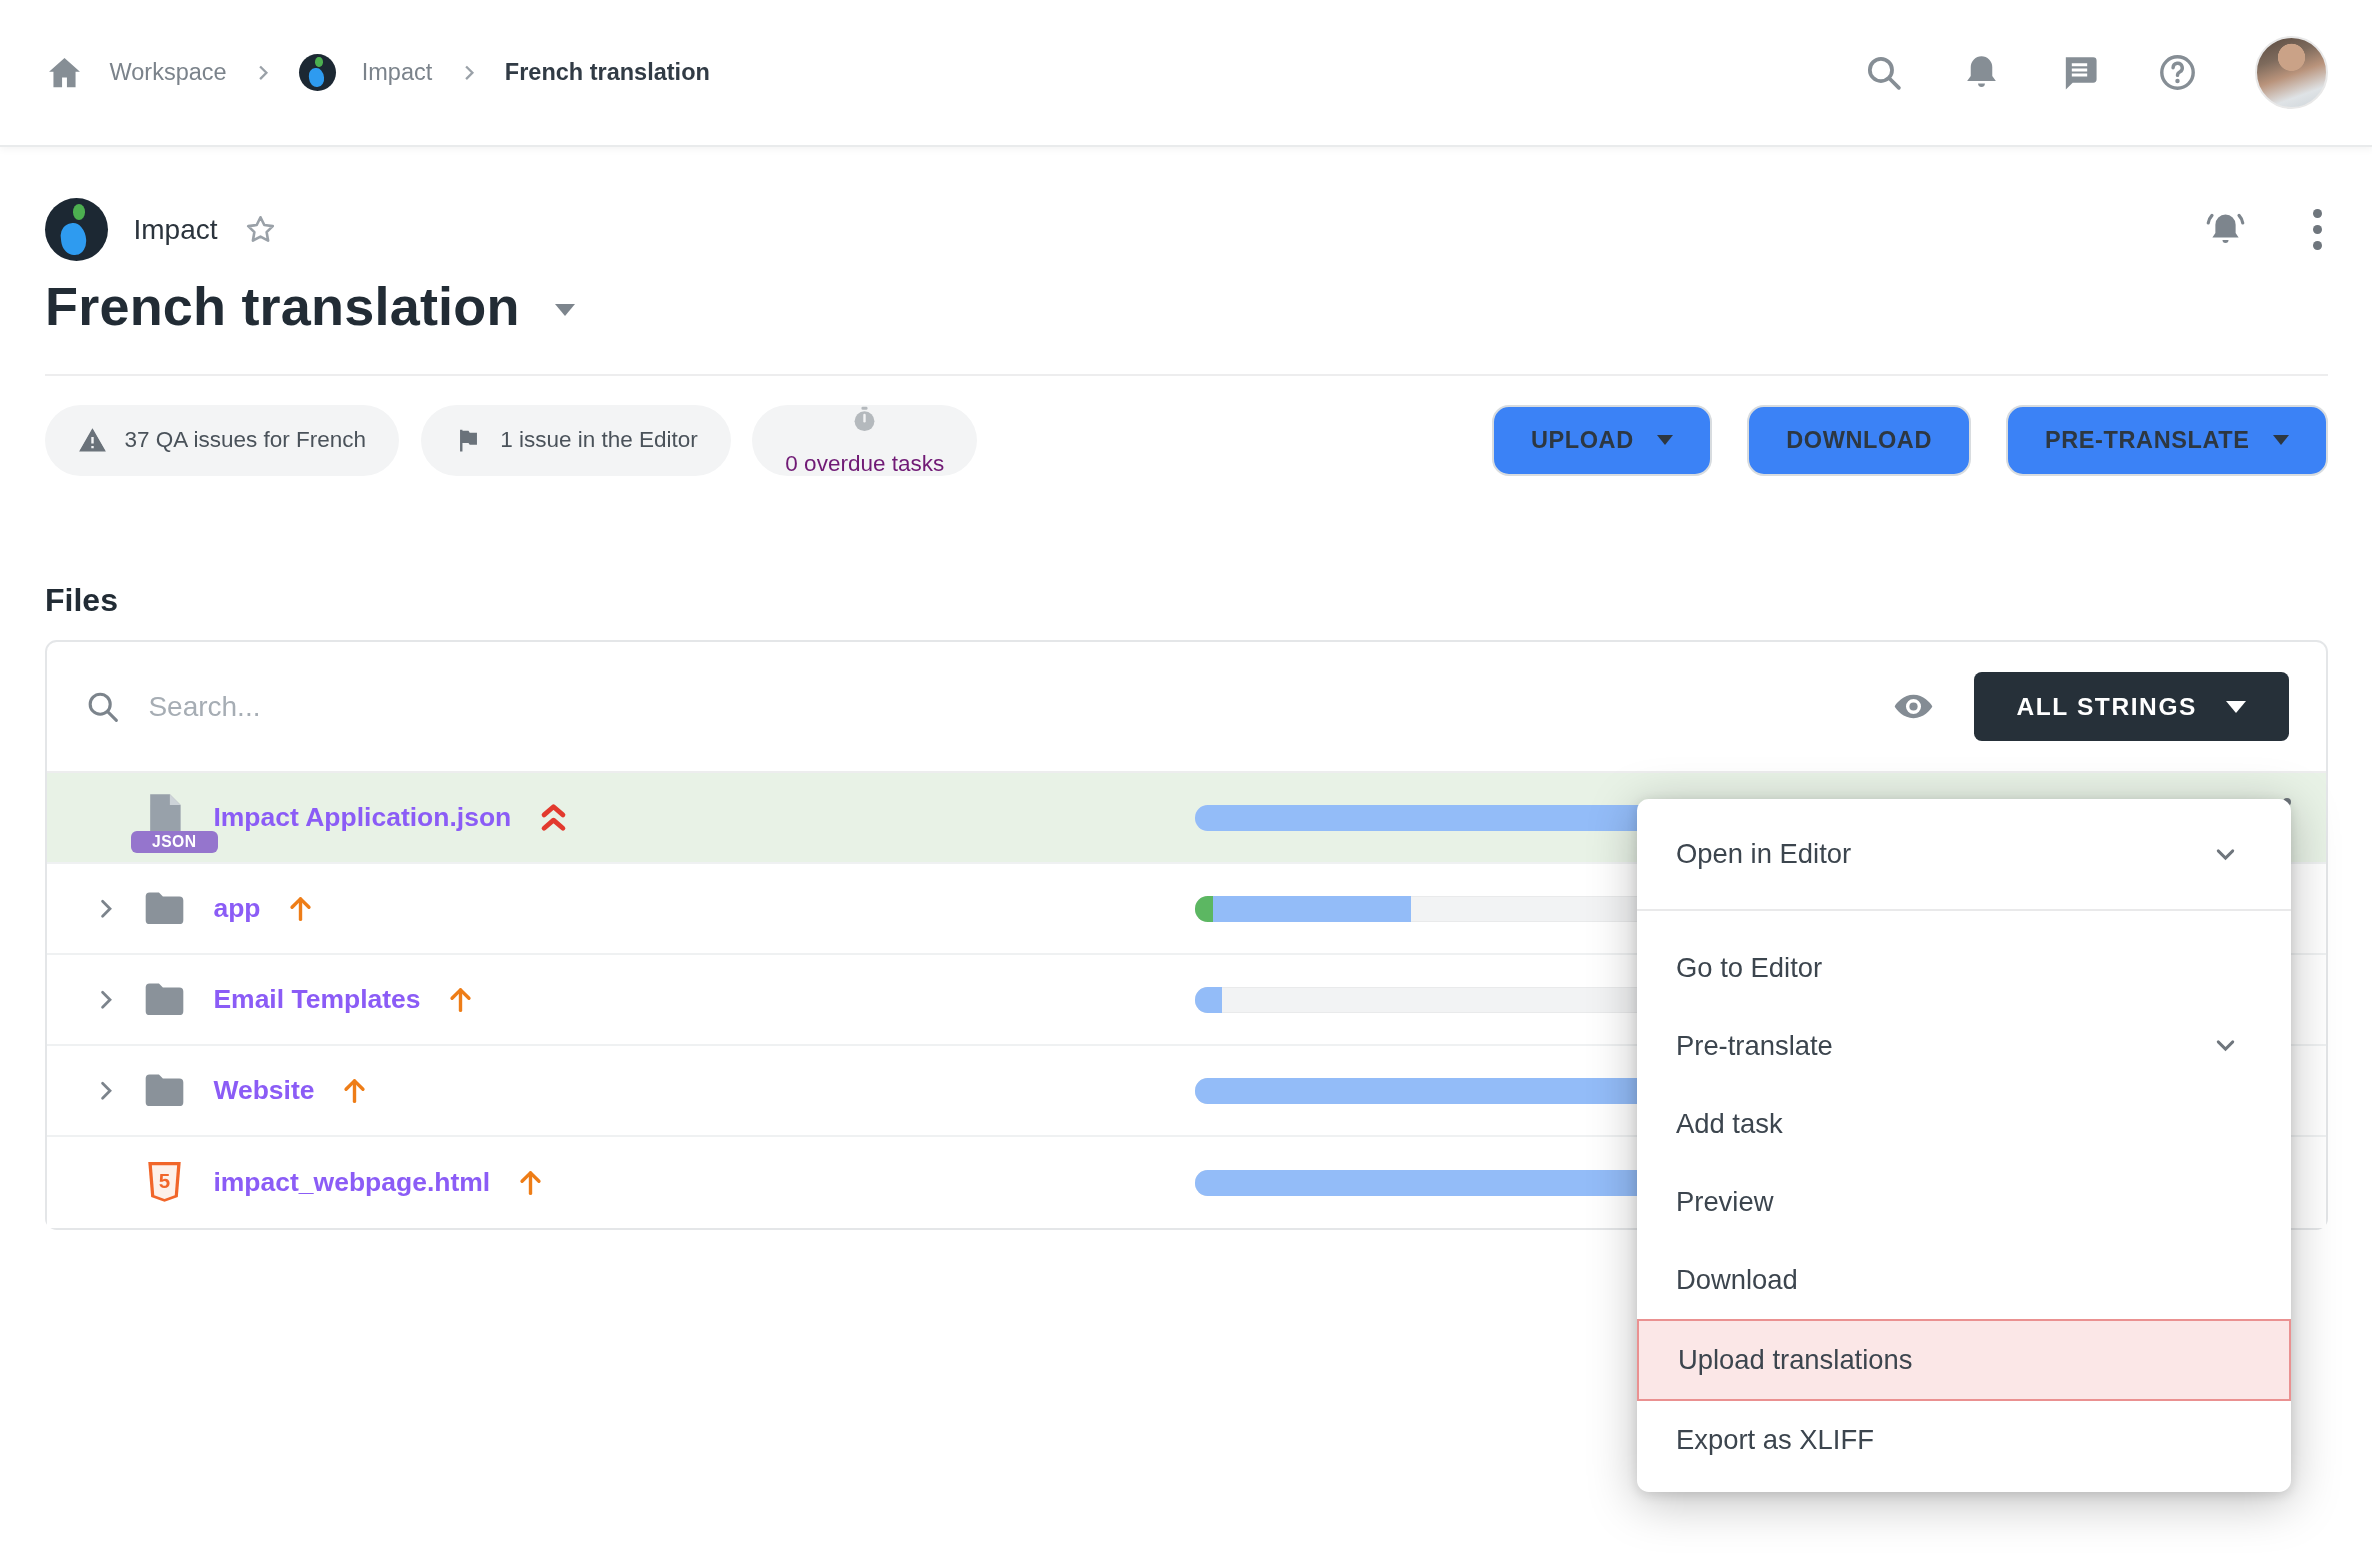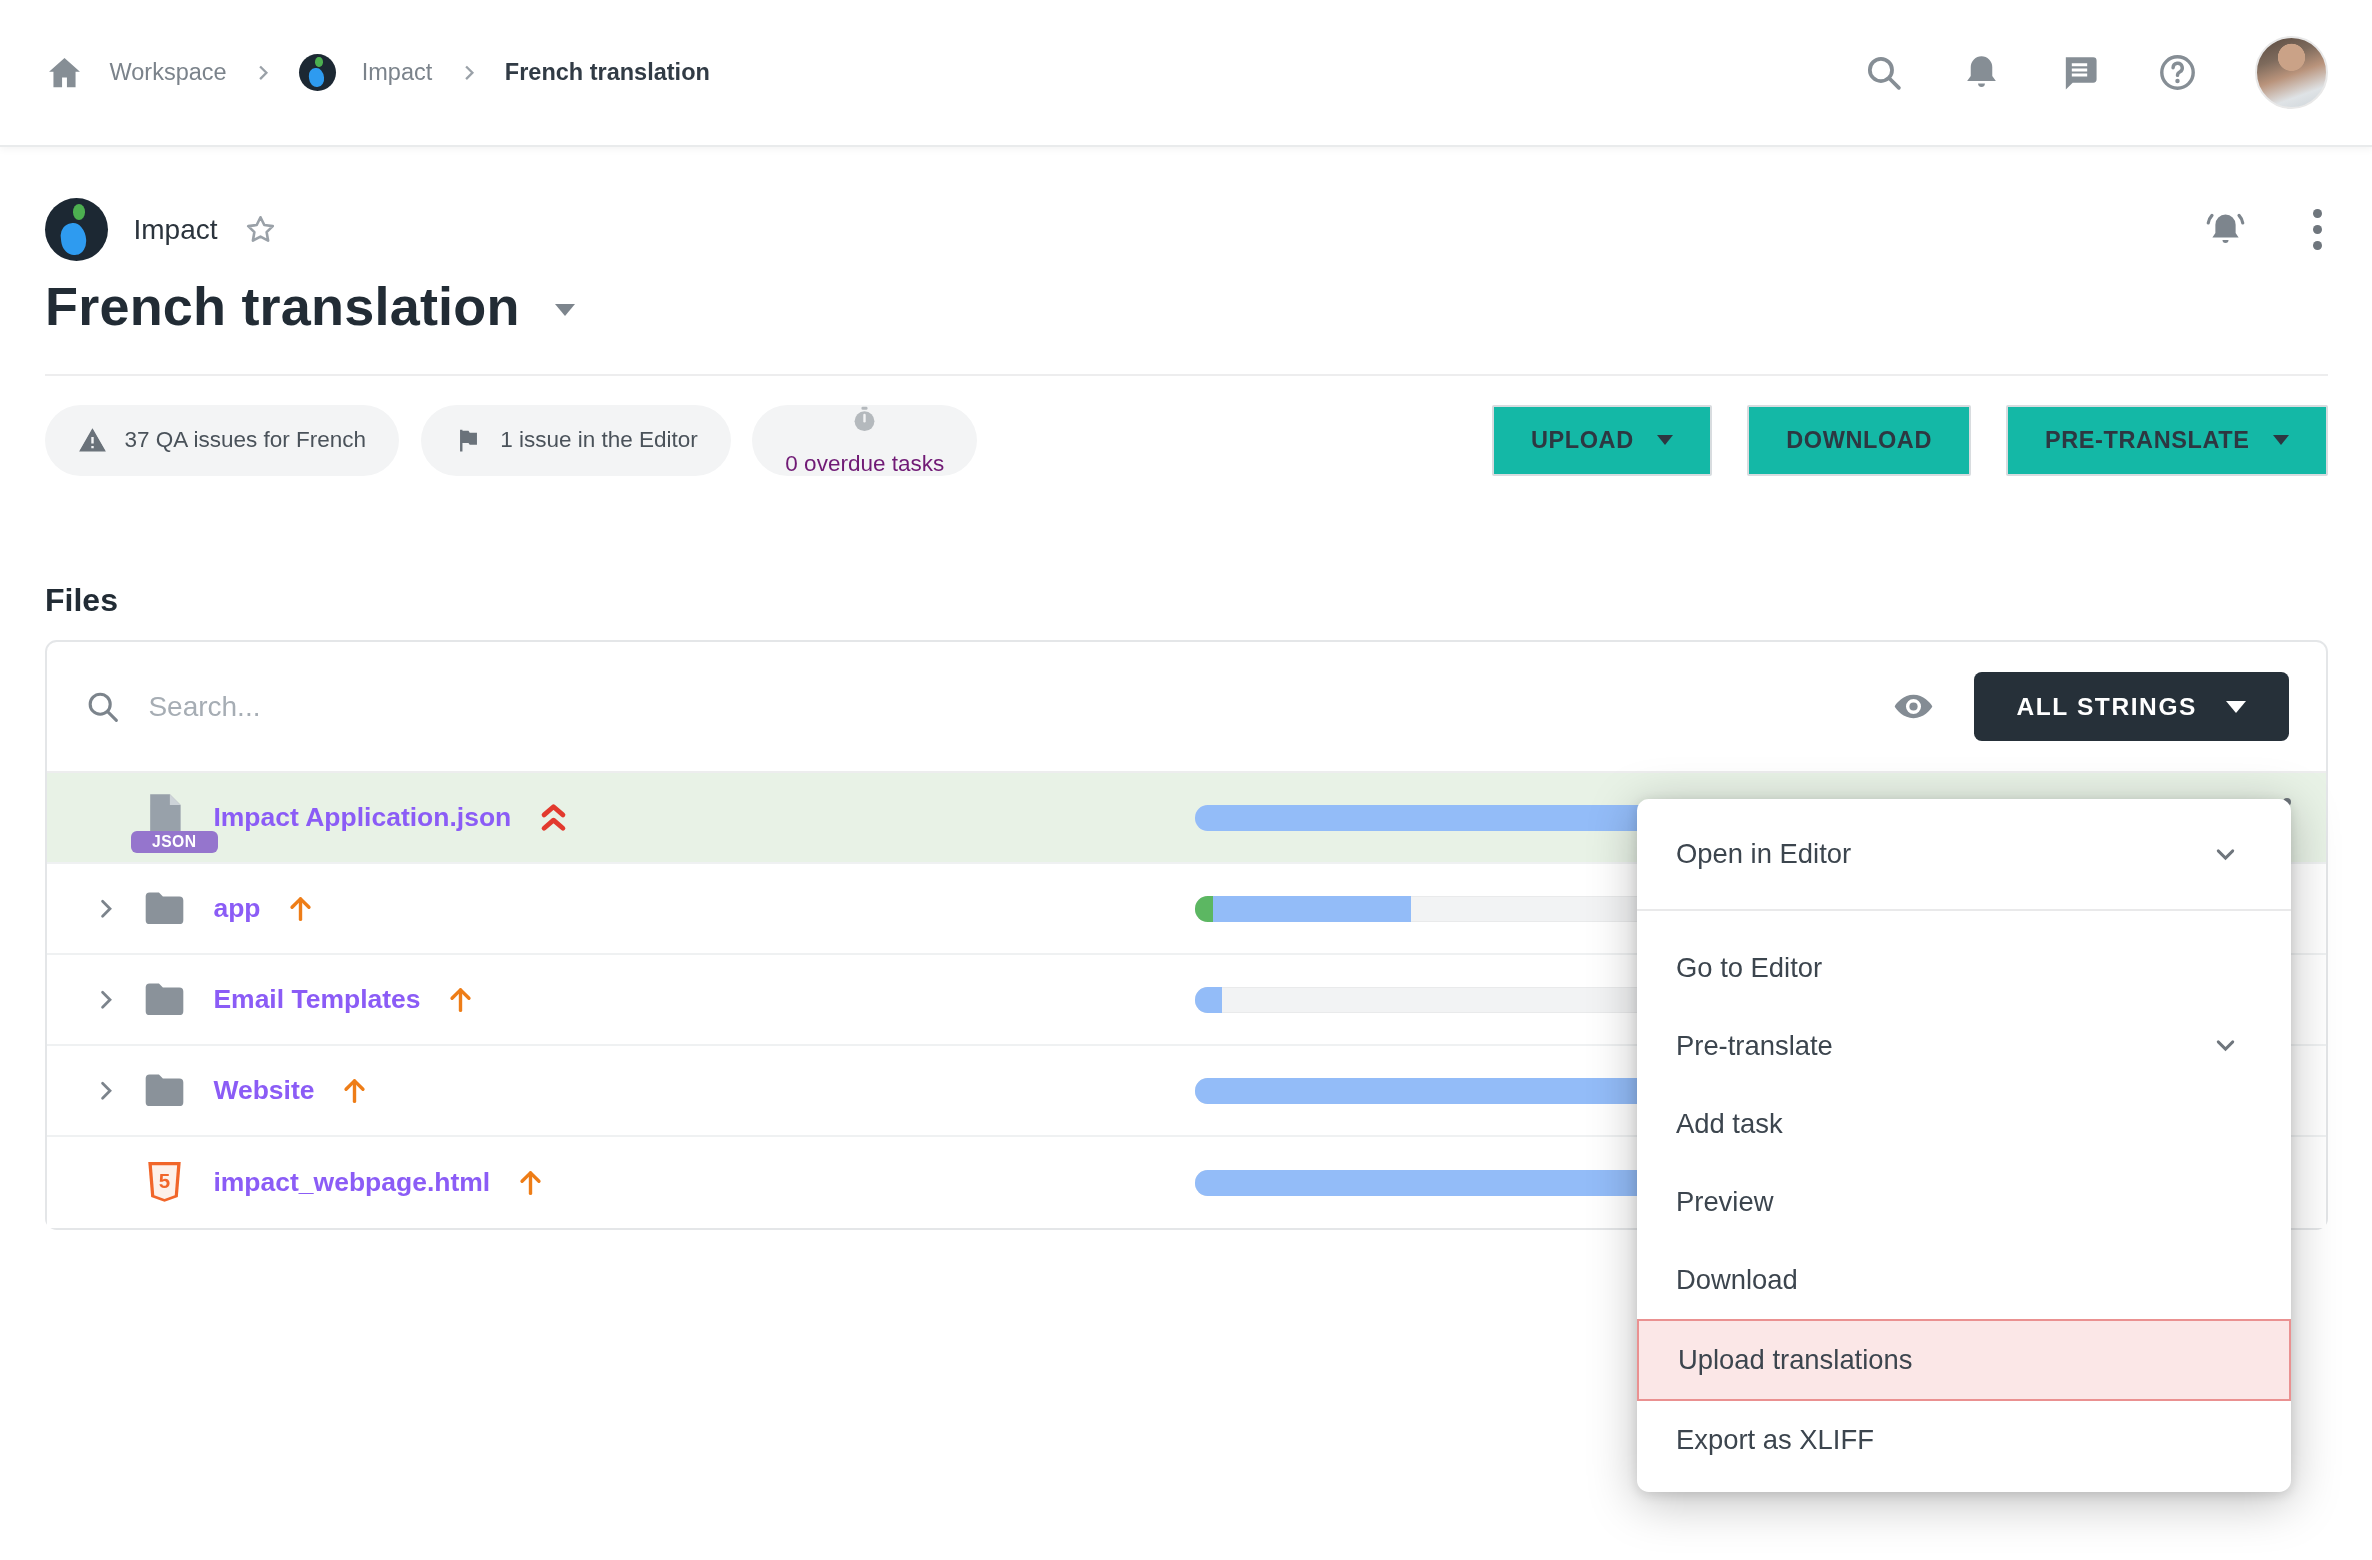--- a/index.html
+++ b/index.html
@@ -48,22 +48,22 @@
 
   
   .toolbar { margin-top:29px; display:flex; align-items:center; justify-content:space-between; }
   .badges { display:flex; gap:21.6px; }
   .badge { height:71px; display:flex; align-items:center; gap:17.6px; padding:0 33px;
            background:#f3f4f5; border-radius:37px; font-size:22.5px; color:#4a525a; }
   .badge svg { width:29px; height:29px; }
   .badge.muted { color:#701a75;flex-direction:column; }
   .badge.muted svg { opacity:0.45; }
   .btns { display:flex; gap:35px; }
-  .btn { height:71px; display:flex; align-items:center; padding:0 37px; background:#14b8a6;
-         border:2px solid #d8dcdf; border-radius:2px; font-size:23.5px; font-weight:700;
+  .btn { height:71px; display:flex; align-items:center; padding:0 37px; background:#3b82f6;
+         border:2px solid #d8dcdf; border-radius:17px; font-size:23.5px; font-weight:700;
          color:#2d3741; letter-spacing:0.6px; cursor:pointer; }
   .btn .caret { border-left-width:8.8px; border-right-width:8.8px; border-top-width:10.8px;
                 border-top-color:#2d3741; margin-left:23.5px; }
 
   
   .files-heading { margin-top:106px; font-size:32px; font-weight:700; color:#222c35; }
   .card { margin-top:21.6px; border:2px solid #e4e6e8; border-radius:11.8px; background:#fff; }
   .search-row { height:131px; display:flex; align-items:center; padding:0 37px;
                 border-bottom:2px solid #ededee; }
   .search-row input { flex:1; border:none; outline:none; font-size:28px; color:#333;

